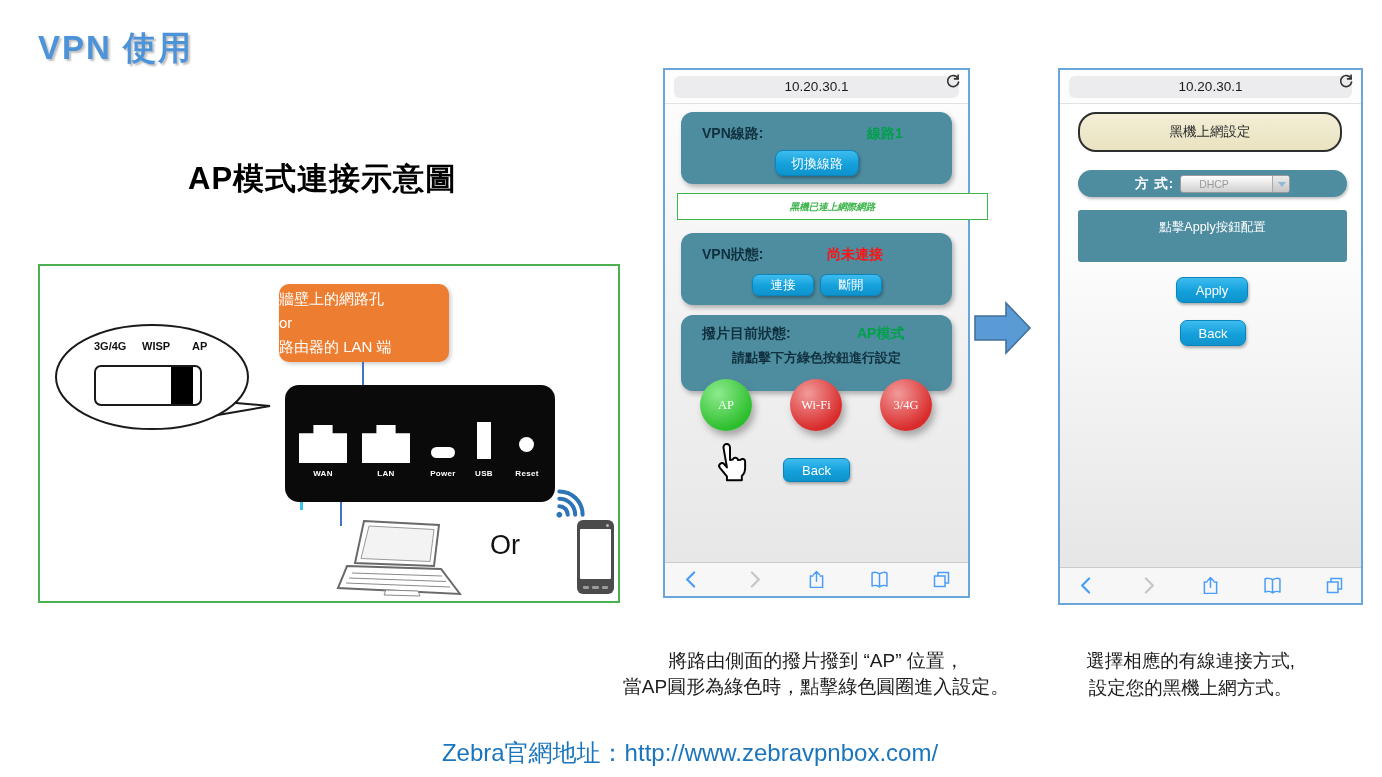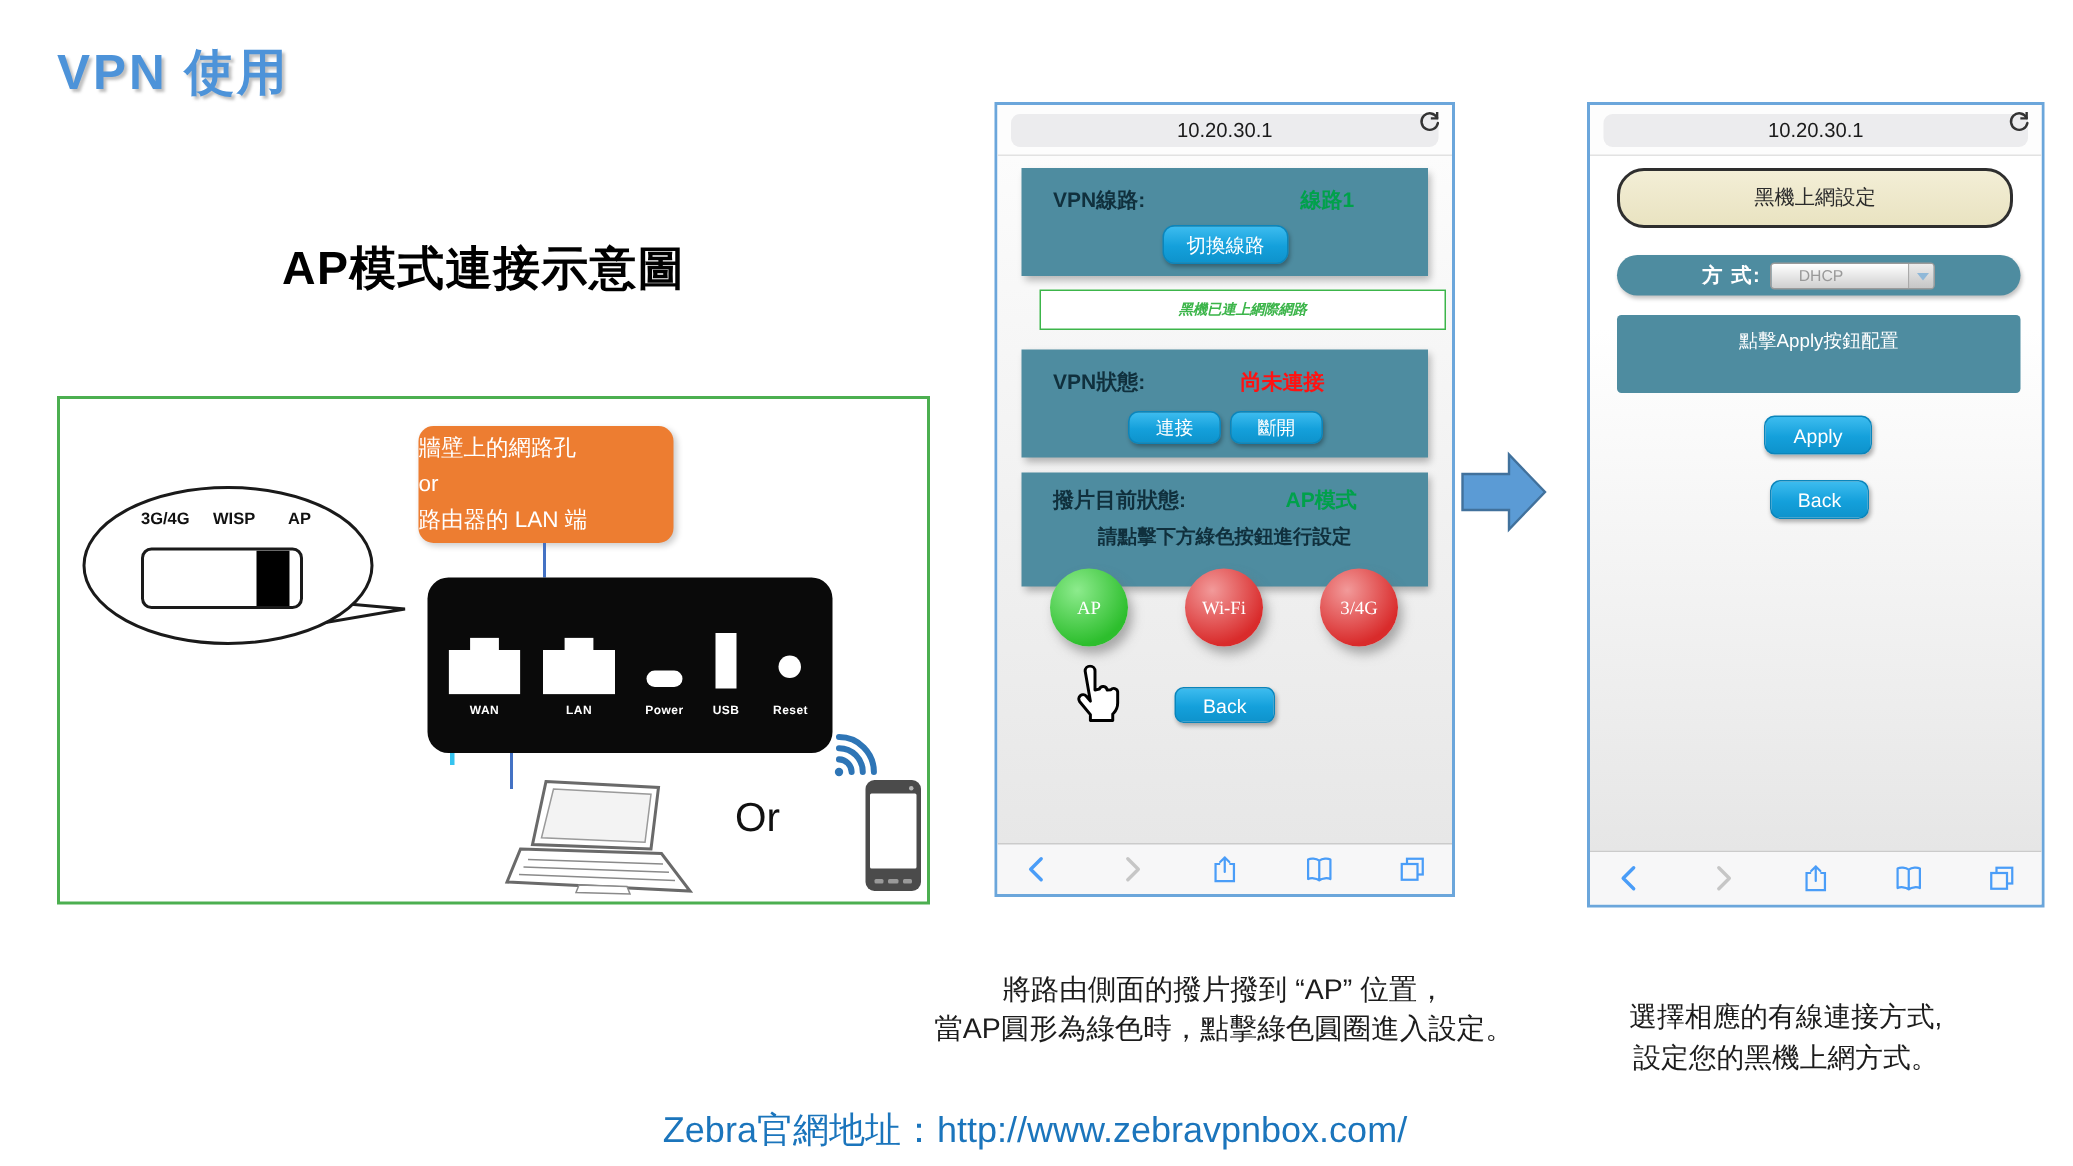--- a/index.html
+++ b/index.html
@@ -58,27 +58,27 @@
     font-size:13.5px;color:#1a1a1a;text-align:center;line-height:22px;}
   .refresh{position:absolute;right:7px;top:3px;width:16px;height:16px;cursor:pointer;}
   .pcontent{position:absolute;left:0;right:0;top:34px;background:linear-gradient(#fcfcfc,#e7e7e7);}
   .phone1 .pcontent{height:459px;}
   .phone2 .pcontent{height:463px;background:linear-gradient(#ffffff 25%,#e6e6e6);}
   .toolbar{position:absolute;left:0;right:0;bottom:0;height:34px;background:#f7f7f8;border-top:1px solid #cbcbcb;
     display:flex;align-items:center;justify-content:space-between;padding:0 16px;}
   .tb-icon{width:21px;height:21px;color:var(--toolbar-icon-blue);cursor:pointer;}
   .tb-fwd{color:#c6c6c6;}
 
-  .panel{position:absolute;left:16px;width:271px;background:var(--teal-panel);border-radius:0;box-shadow:2px 3px 5px rgba(0,0,0,.28);}
+  .panel{position:absolute;left:16px;width:271px;background:var(--teal-panel);border-radius:12px;box-shadow:2px 3px 5px rgba(0,0,0,.28);}
   .panel .lbl{position:absolute;left:21px;top:13px;font-size:14px;font-weight:bold;color:#10303d;}
   .panel .val{position:absolute;top:13px;font-size:14px;font-weight:bold;}
   .pbtn{position:absolute;background:linear-gradient(180deg,#3DBCEF 0%,var(--button-blue) 55%,#0E93CC 100%);
     border:1px solid #0b85bb;border-radius:8px;color:#fff;text-align:center;
     box-shadow:1px 2px 3px rgba(0,0,0,.3);font-size:13px;cursor:pointer;}
-  .banner{position:absolute;left:28px;width:271px;height:27px;border:1px solid var(--banner-green);background:#fff;
+  .banner{position:absolute;left:12px;width:311px;height:27px;border:1px solid var(--banner-green);background:#fff;
     text-align:center;line-height:25px;font-size:9.5px;font-style:italic;font-weight:bold;color:var(--banner-green);}
   .hint{position:absolute;left:0;width:100%;top:34px;text-align:center;font-size:13px;font-weight:bold;color:#10303d;}
   .circle{position:absolute;width:52px;height:52px;border-radius:50%;color:#fff;text-align:center;line-height:52px;
     font-family:"Liberation Serif",serif;font-size:12.5px;cursor:pointer;box-shadow:3px 5px 7px rgba(110,110,110,.55);}
   .c-green{background:radial-gradient(circle at 35% 28%,#8DEB8D 0%,var(--circle-green) 72%);}
   .c-red{background:radial-gradient(circle at 35% 28%,#F29A9A 0%,var(--circle-red) 72%);}
   .hand-svg{position:absolute;width:40px;height:46px;}
 
   .tanbox{position:absolute;left:18px;top:8px;width:264px;height:40px;background:linear-gradient(#f3eed6,var(--tan-box));
     border:2px solid #2e2e2e;border-radius:18px;text-align:center;line-height:36px;font-size:13.5px;color:#2b2b2b;}
@@ -91,21 +91,21 @@
     border-left:1px solid #aaa;border-radius:0 2px 2px 0;}
   .select .arrowbox::after{content:"";position:absolute;left:5px;top:6px;border-left:4px solid transparent;
     border-right:4px solid transparent;border-top:5px solid #8FB8D8;}
   .infobox{position:absolute;left:18px;top:106px;width:269px;height:52px;background:var(--teal-panel);border-radius:3px;
     color:#fff;font-size:12.5px;text-align:center;padding-top:9px;line-height:1.4;}
 
   .arrow-svg{left:974px;top:300px;width:58px;height:56px;color:var(--arrow-blue);}
 
   .caption{color:#1c1c1c;text-align:center;}
   .caption-left{left:601px;top:648px;width:430px;font-size:19px;line-height:26px;}
-  .caption-right{left:1063px;top:664px;width:255px;font-size:18.5px;line-height:27px;}
+  .caption-right{left:1063px;top:647px;width:255px;font-size:18.5px;line-height:27px;}
   .footer-link{left:400px;top:737px;width:580px;text-align:center;font-size:24px;font-weight:400;color:var(--link-blue);}
 </style>
 </head>
 <body>
 
 <div class="slide">
 
   <div class="abs slide-title">VPN 使用</div>
   <div class="abs diagram-heading">AP模式連接示意圖</div>
 

